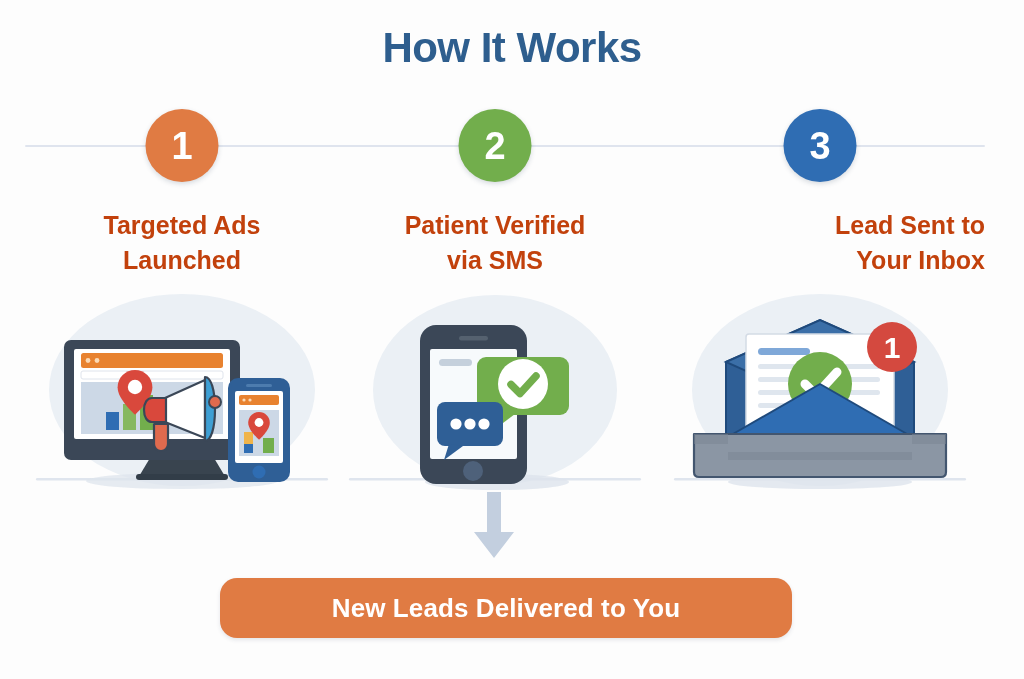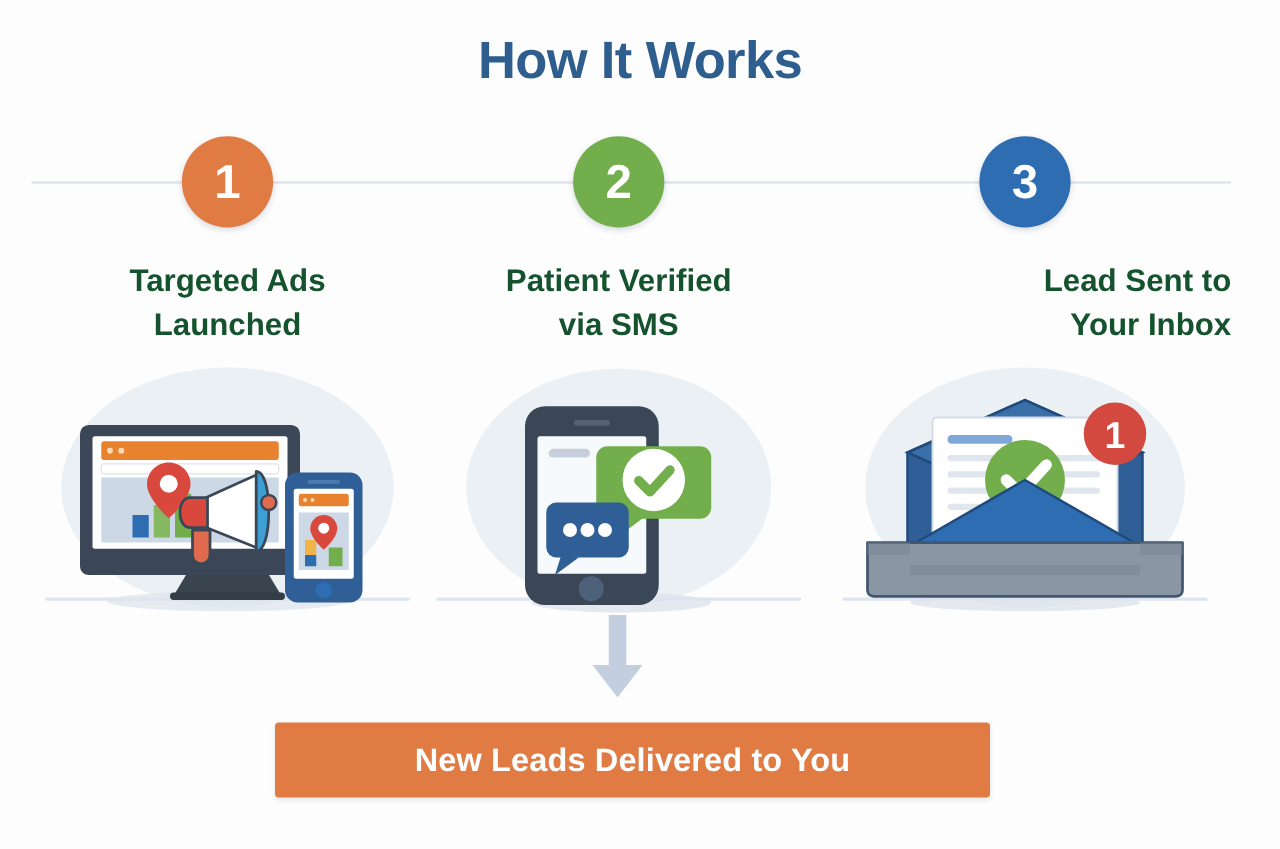--- a/index.html
+++ b/index.html
@@ -38,35 +38,35 @@
     color:#ffffff;font-size:38px;font-weight:bold;line-height:1;
     box-shadow:0 2px 5px rgba(40,60,90,.18);
   }
   .badge-1{background:#e07b43;}
   .badge-2{background:#72ae4c;}
   .badge-3{background:#2f6db3;}
 
   .steplabel{
     position:absolute;top:208px;left:0;width:100%;
     text-align:center;font-size:25px;font-weight:bold;
-    line-height:1.38;color:#14532d;
+    line-height:1.38;color:#c2410c;
   }
 
   
   .illu{position:absolute;top:292px;left:50%;transform:translateX(-50%);
         width:300px;height:200px;}
   .illu svg{display:block;}
 
   
   .downarrow{position:absolute;left:468px;top:492px;width:52px;height:68px;}
 
   
   .cta{
     position:absolute;left:220px;top:578px;width:572px;height:60px;
-    background:#e07b43;border-radius:3px;
+    background:#e07b43;border-radius:17px;
     display:flex;align-items:center;justify-content:center;
     color:#ffffff;font-size:26px;font-weight:bold;letter-spacing:.1px;
     box-shadow:0 2px 4px rgba(40,60,90,.12);
   }
 </style>
 </head>
 <body>
 
 <div class="stage">
 

